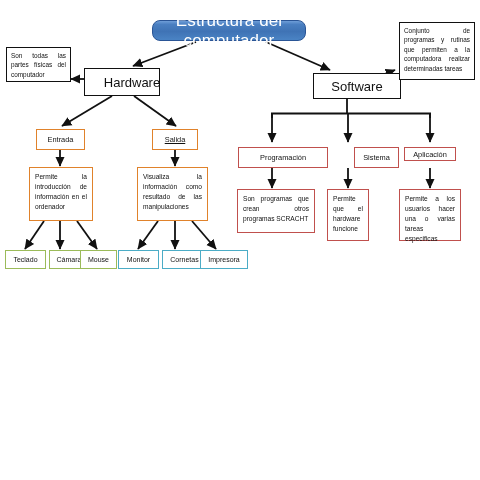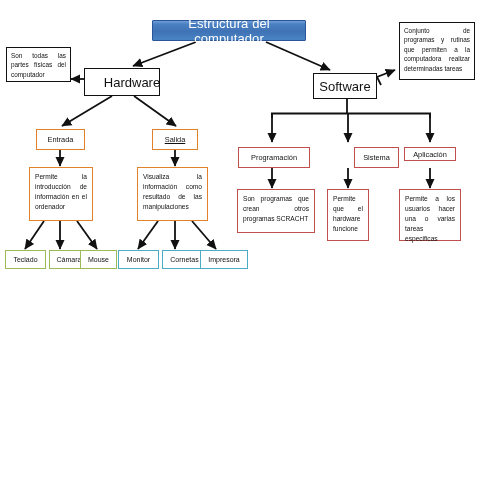--- a/index.html
+++ b/index.html
@@ -13,22 +13,22 @@
 
   .node{
     position:absolute;box-sizing:border-box;background:#ffffff;
     display:flex;align-items:center;justify-content:center;
     text-align:center;color:#111;z-index:3;
   }
   
   .title-node{
     border:1px solid #2a5596;
     background:linear-gradient(to bottom,#6f9ed8 0%,#4a7fc1 18%,#3f73b5 55%,#4a83c4 100%);
-    color:#ffffff;font-size:13px;letter-spacing:.1px;
-    border-radius:1px;
+    color:#ffffff;font-size:17px;letter-spacing:.1px;
+    border-radius:8px;
   }
   
   .main-node{border:1.5px solid #111;font-size:13px;}
   
   .callout{
     border:1px solid #111;font-size:6.4px;line-height:9.4px;
     text-align:justify;text-align-last:left;
     display:block;padding:3px 4px 3px 4px;color:#111;
   }
   .callout span{display:block;}
@@ -121,27 +121,27 @@
   </div>
 
   <div class="node leaf leaf-green" style="left:5px;top:250px;width:41px;height:19px;">Teclado</div>
   <div class="node leaf leaf-green" style="left:49px;top:250px;width:40px;height:19px;">Cámara</div>
   <div class="node leaf leaf-green" style="left:80px;top:250px;width:37px;height:19px;">Mouse</div>
 
   <div class="node leaf leaf-blue" style="left:118px;top:250px;width:41px;height:19px;">Monitor</div>
   <div class="node leaf leaf-blue" style="left:162px;top:250px;width:45px;height:19px;">Cornetas</div>
   <div class="node leaf leaf-blue" style="left:200px;top:250px;width:48px;height:19px;">Impresora</div>
 
-  <div class="node main-node" style="left:313px;top:73px;width:64px;height:26px;">Software</div>
+  <div class="node main-node" style="left:313px;top:73px;width:88px;height:26px;">Software</div>
 
   <div class="node callout" style="left:399px;top:22px;width:76px;height:58px;">
     <span>Conjunto de programas y rutinas que permiten a la computadora realizar determinadas tareas</span>
   </div>
 
-  <div class="node cat cat-red" style="left:238px;top:147px;width:72px;height:21px;">Programación</div>
+  <div class="node cat cat-red" style="left:238px;top:147px;width:90px;height:21px;">Programación</div>
   <div class="node cat cat-red" style="left:326px;top:147px;width:45px;height:21px;margin-left:28px;">Sistema</div>
   <div class="node cat cat-red" style="left:404px;top:147px;width:52px;height:14px;">Aplicación</div>
 
   <div class="node desc desc-red" style="left:237px;top:189px;width:78px;height:44px;">
     <span>Son programas que crean otros programas SCRACHT</span>
   </div>
 
   <div class="node desc desc-red" style="left:327px;top:189px;width:42px;height:52px;">
     <span>Permite que el hardware funcione</span>
   </div>

